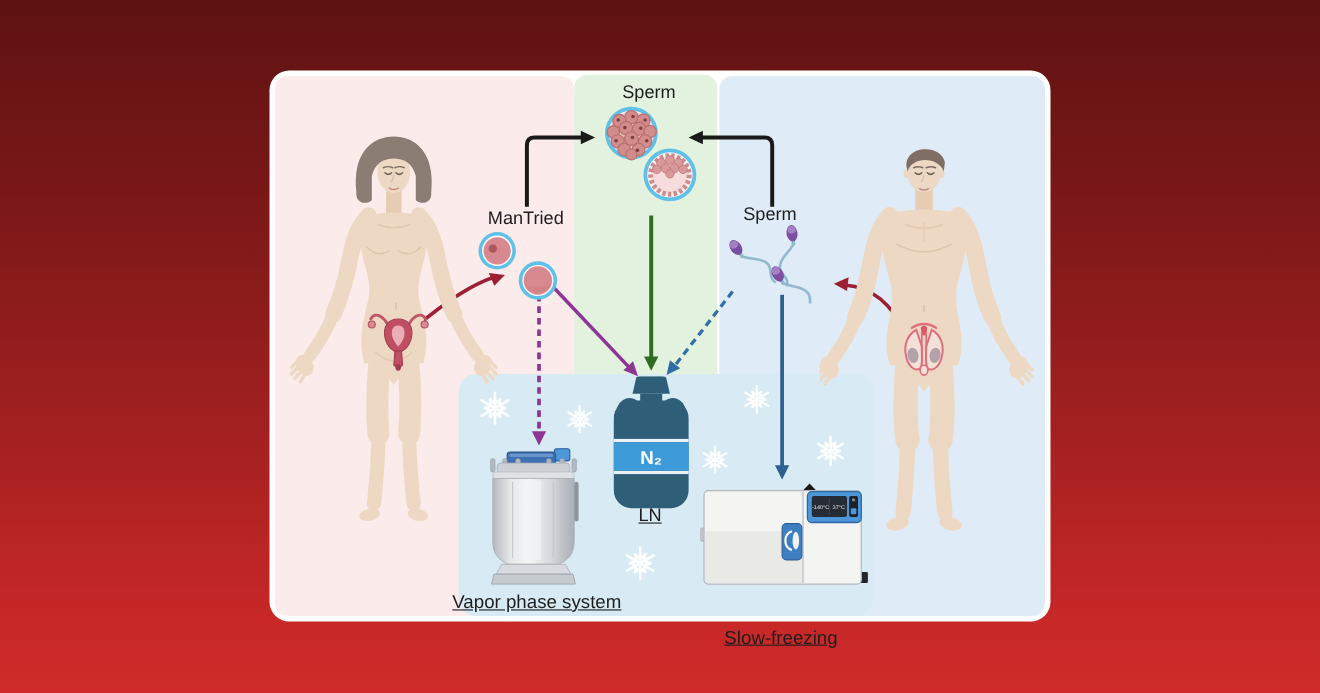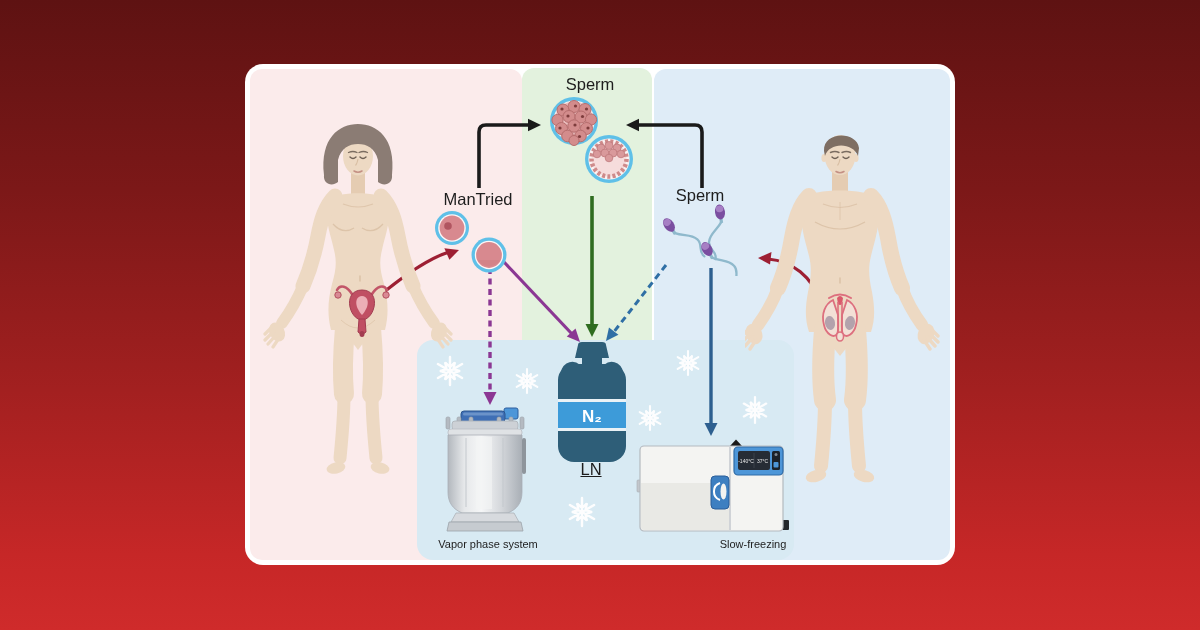--- a/index.html
+++ b/index.html
@@ -8,21 +8,21 @@
          font-family:"Liberation Sans",sans-serif;}
   .abs{position:absolute;}
   .card{position:absolute;left:245px;top:64px;width:710px;height:501px;background:#ffffff;border-radius:18px;}
   .panel{position:absolute;border-radius:12px;}
   .panel-female{left:5px;top:5px;width:272px;height:491px;background:#fbebeb;}
   .panel-embryo{left:277px;top:4px;width:130px;height:492px;background:#e3f2de;}
   .panel-male{left:409px;top:5px;width:296px;height:491px;background:#dfecf7;}
   .panel-cryo{left:172px;top:276px;width:377px;height:220px;background:#d8eaf3;border-radius:16px;}
   .lbl{position:absolute;transform:translateX(-50%);color:#1d1d1d;font-weight:500;white-space:nowrap;}
   .lbl-main{font-size:16.5px;}
-  .lbl-machine{font-size:11px;}
+  .lbl-machine{font-size:17px;text-decoration:underline;}
   .brand{position:absolute;left:600px;top:587px;transform:translateX(-50%);color:#ffffff;
          font-size:21px;letter-spacing:6px;font-weight:500;white-space:nowrap;}
   svg{display:block;}
 </style>
 </head>
 <body>
 
 <div class="stage">
 
   <div class="card">
@@ -341,16 +341,16 @@
       <circle cx="140" cy="18.5" r="1.5" fill="#7f8893"></circle>
       <rect x="137.5" y="26" width="5" height="5.5" rx="1" fill="#4d96d8"></rect>
     </g>
   </svg>
 
   <div class="lbl lbl-main" style="left:590px;top:75px;">Sperm</div>
   <div class="lbl lbl-main" style="left:478px;top:190px;">ManTried</div>
   <div class="lbl lbl-main" style="left:700px;top:186px;">Sperm</div>
   <div class="lbl lbl-main" style="left:591px;top:460px;text-decoration:underline;">LN</div>
   <div class="lbl lbl-machine" style="left:488px;top:538px;">Vapor phase system</div>
-  <div class="lbl lbl-machine" style="left:710px;top:538px;margin-left:43px;">Slow-freezing</div>
+  <div class="lbl lbl-machine" style="left:710px;top:570px;">Slow-freezing</div>
 
 
 </div>
 
 </body></html>

